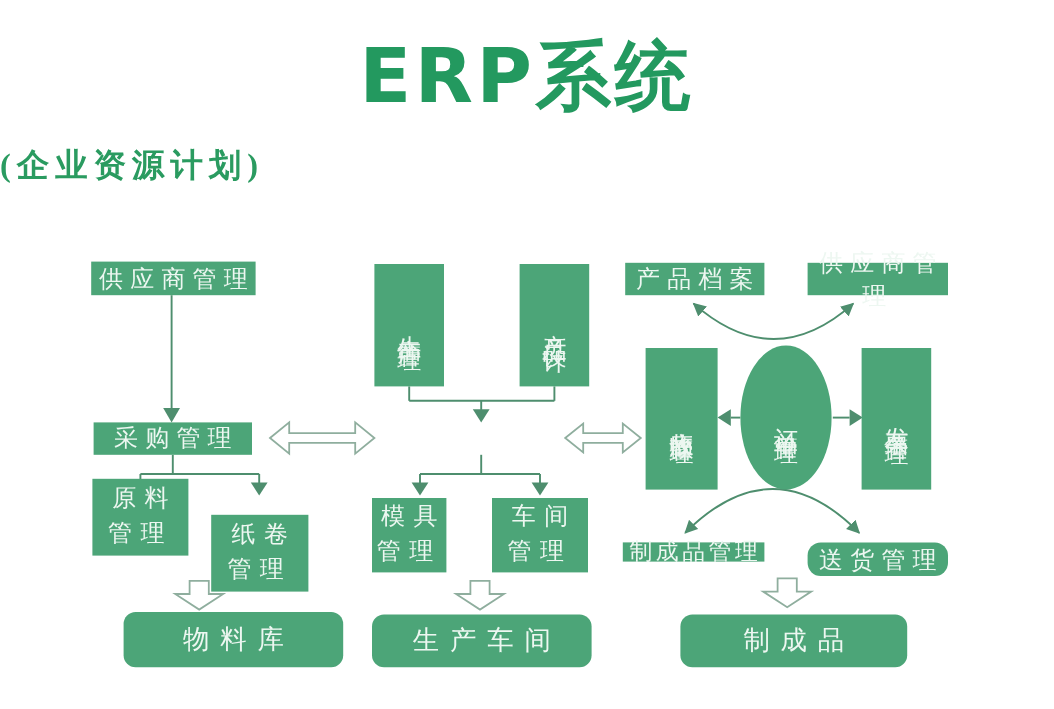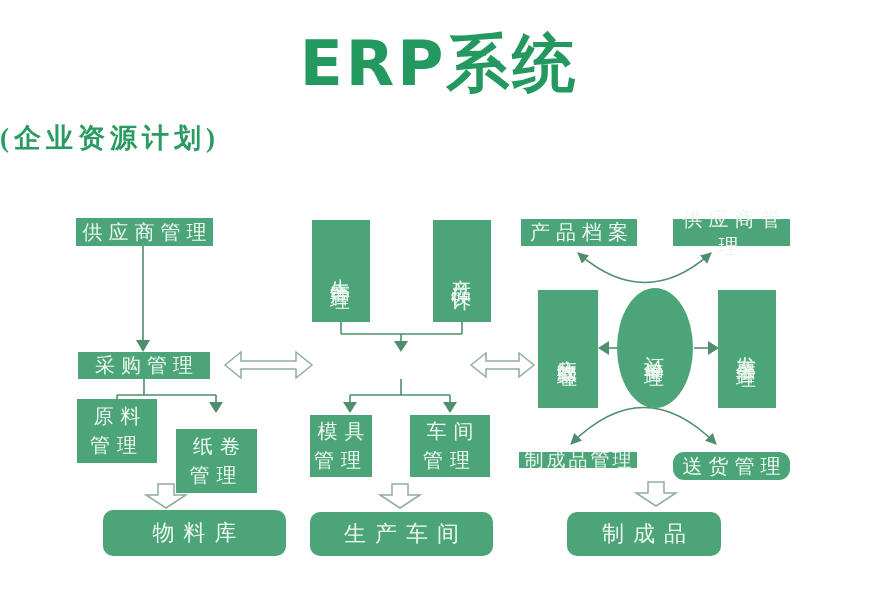--- a/index.html
+++ b/index.html
@@ -123,15 +123,15 @@
 管理</div>
   <div class="node round" style="left:310px;top:512px;width:183px;height:44px;">生产车间</div>
 
   <div class="node h1line" style="left:521px;top:219px;width:116px;height:27px;">产品档案</div>
   <div class="node h1line" style="left:673px;top:219px;width:117px;height:27px;">供应商管理</div>
   <div class="node vert vert5" style="left:538px;top:290px;width:60px;height:118px;">应收款管理</div>
   <div class="node vert ellipse" style="left:617px;top:288px;width:76px;height:120px;">订单管理</div>
   <div class="node vert" style="left:718px;top:290px;width:58px;height:118px;">发票管理</div>
   <div class="node h1line" style="left:519px;top:452px;width:118px;height:16px;letter-spacing:3px;text-indent:3px;font-size:19px;">制成品管理</div>
   <div class="node h1line" style="left:673px;top:452px;width:117px;height:28px;border-radius:11px;">送货管理</div>
-  <div class="node round" style="left:567px;top:512px;width:154px;height:44px;text-align:right;">制成品</div>
+  <div class="node round" style="left:567px;top:512px;width:189px;height:44px;text-align:right;">制成品</div>
 
 </div>
 
 </body></html>

